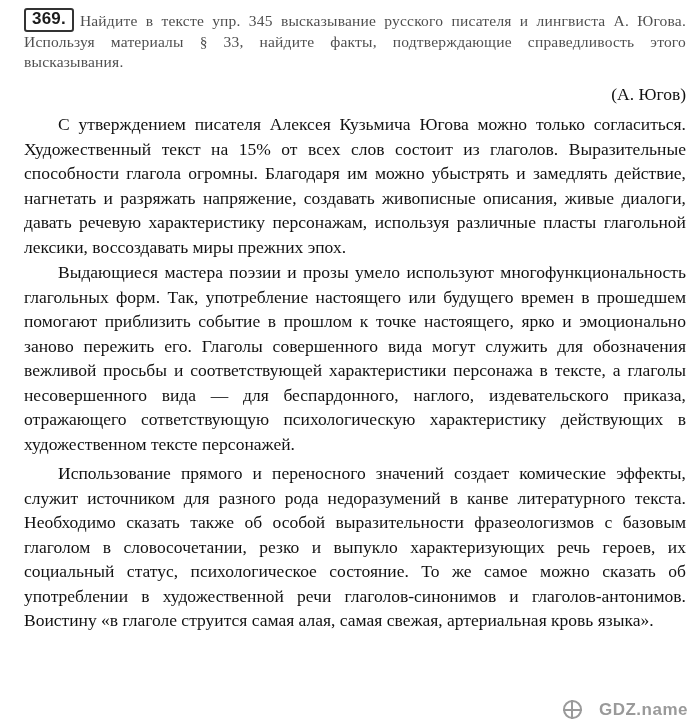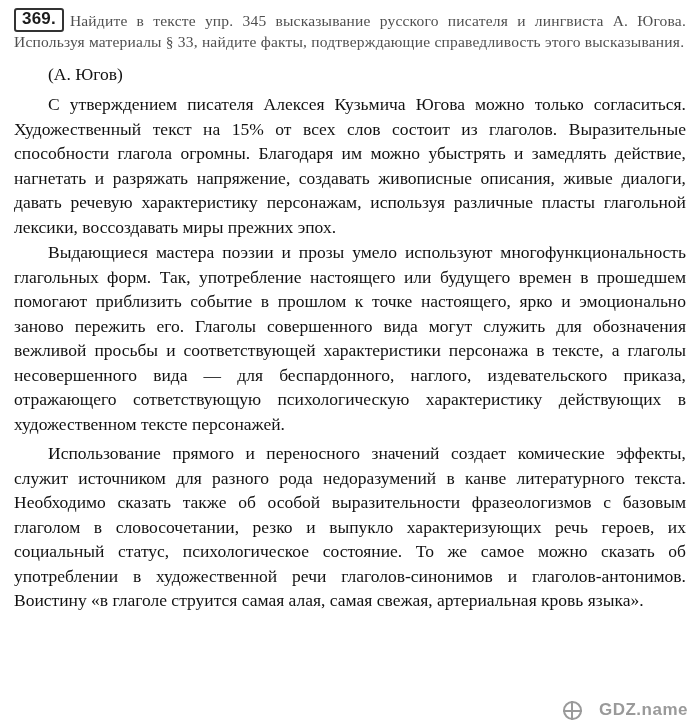--- a/index.html
+++ b/index.html
@@ -12,21 +12,21 @@
     height: 724px;
     font-family: "Liberation Serif", serif;
     color: #1a1a1a;
     position: relative;
     overflow: hidden;
   }
   .page {
     width: 700px;
     height: 724px;
     box-sizing: border-box;
-    padding: 8px 14px 0 14px;
+    padding: 8px 14px 0 24px;
     position: relative;
   }
   
   .ex-header {
     display: block;
     color: #4a4a4a;
     font-size: 15.5px;
     line-height: 1.30;
     text-align: justify;
     letter-spacing: 0.2px;
@@ -61,36 +61,37 @@
   }
   p.body-par.tight {
     margin-bottom: 0;
   }
   p.attrib {
     margin: 0 0 6px 0;
     font-size: 17.5px;
     line-height: 1.40;
     text-indent: 34px;
     color: #111;
+    text-align: right;
   }
   .blockgap {
     height: 4px;
   }
   
   .watermark {
     position: absolute;
     right: 12px;
     bottom: 4px;
     font-family: "Liberation Sans", sans-serif;
     font-size: 17px;
     font-weight: bold;
     color: #9a9a9a;
     letter-spacing: 0.5px;
     display: flex;
-    align-items: flex-end;
+    align-items: flex-start;
     gap: 17px;
   }
   .wm-globe {
     width: 15px;
     height: 15px;
     border: 2px solid #9a9a9a;
     border-radius: 50%;
     position: relative;
     display: inline-block;
   }

